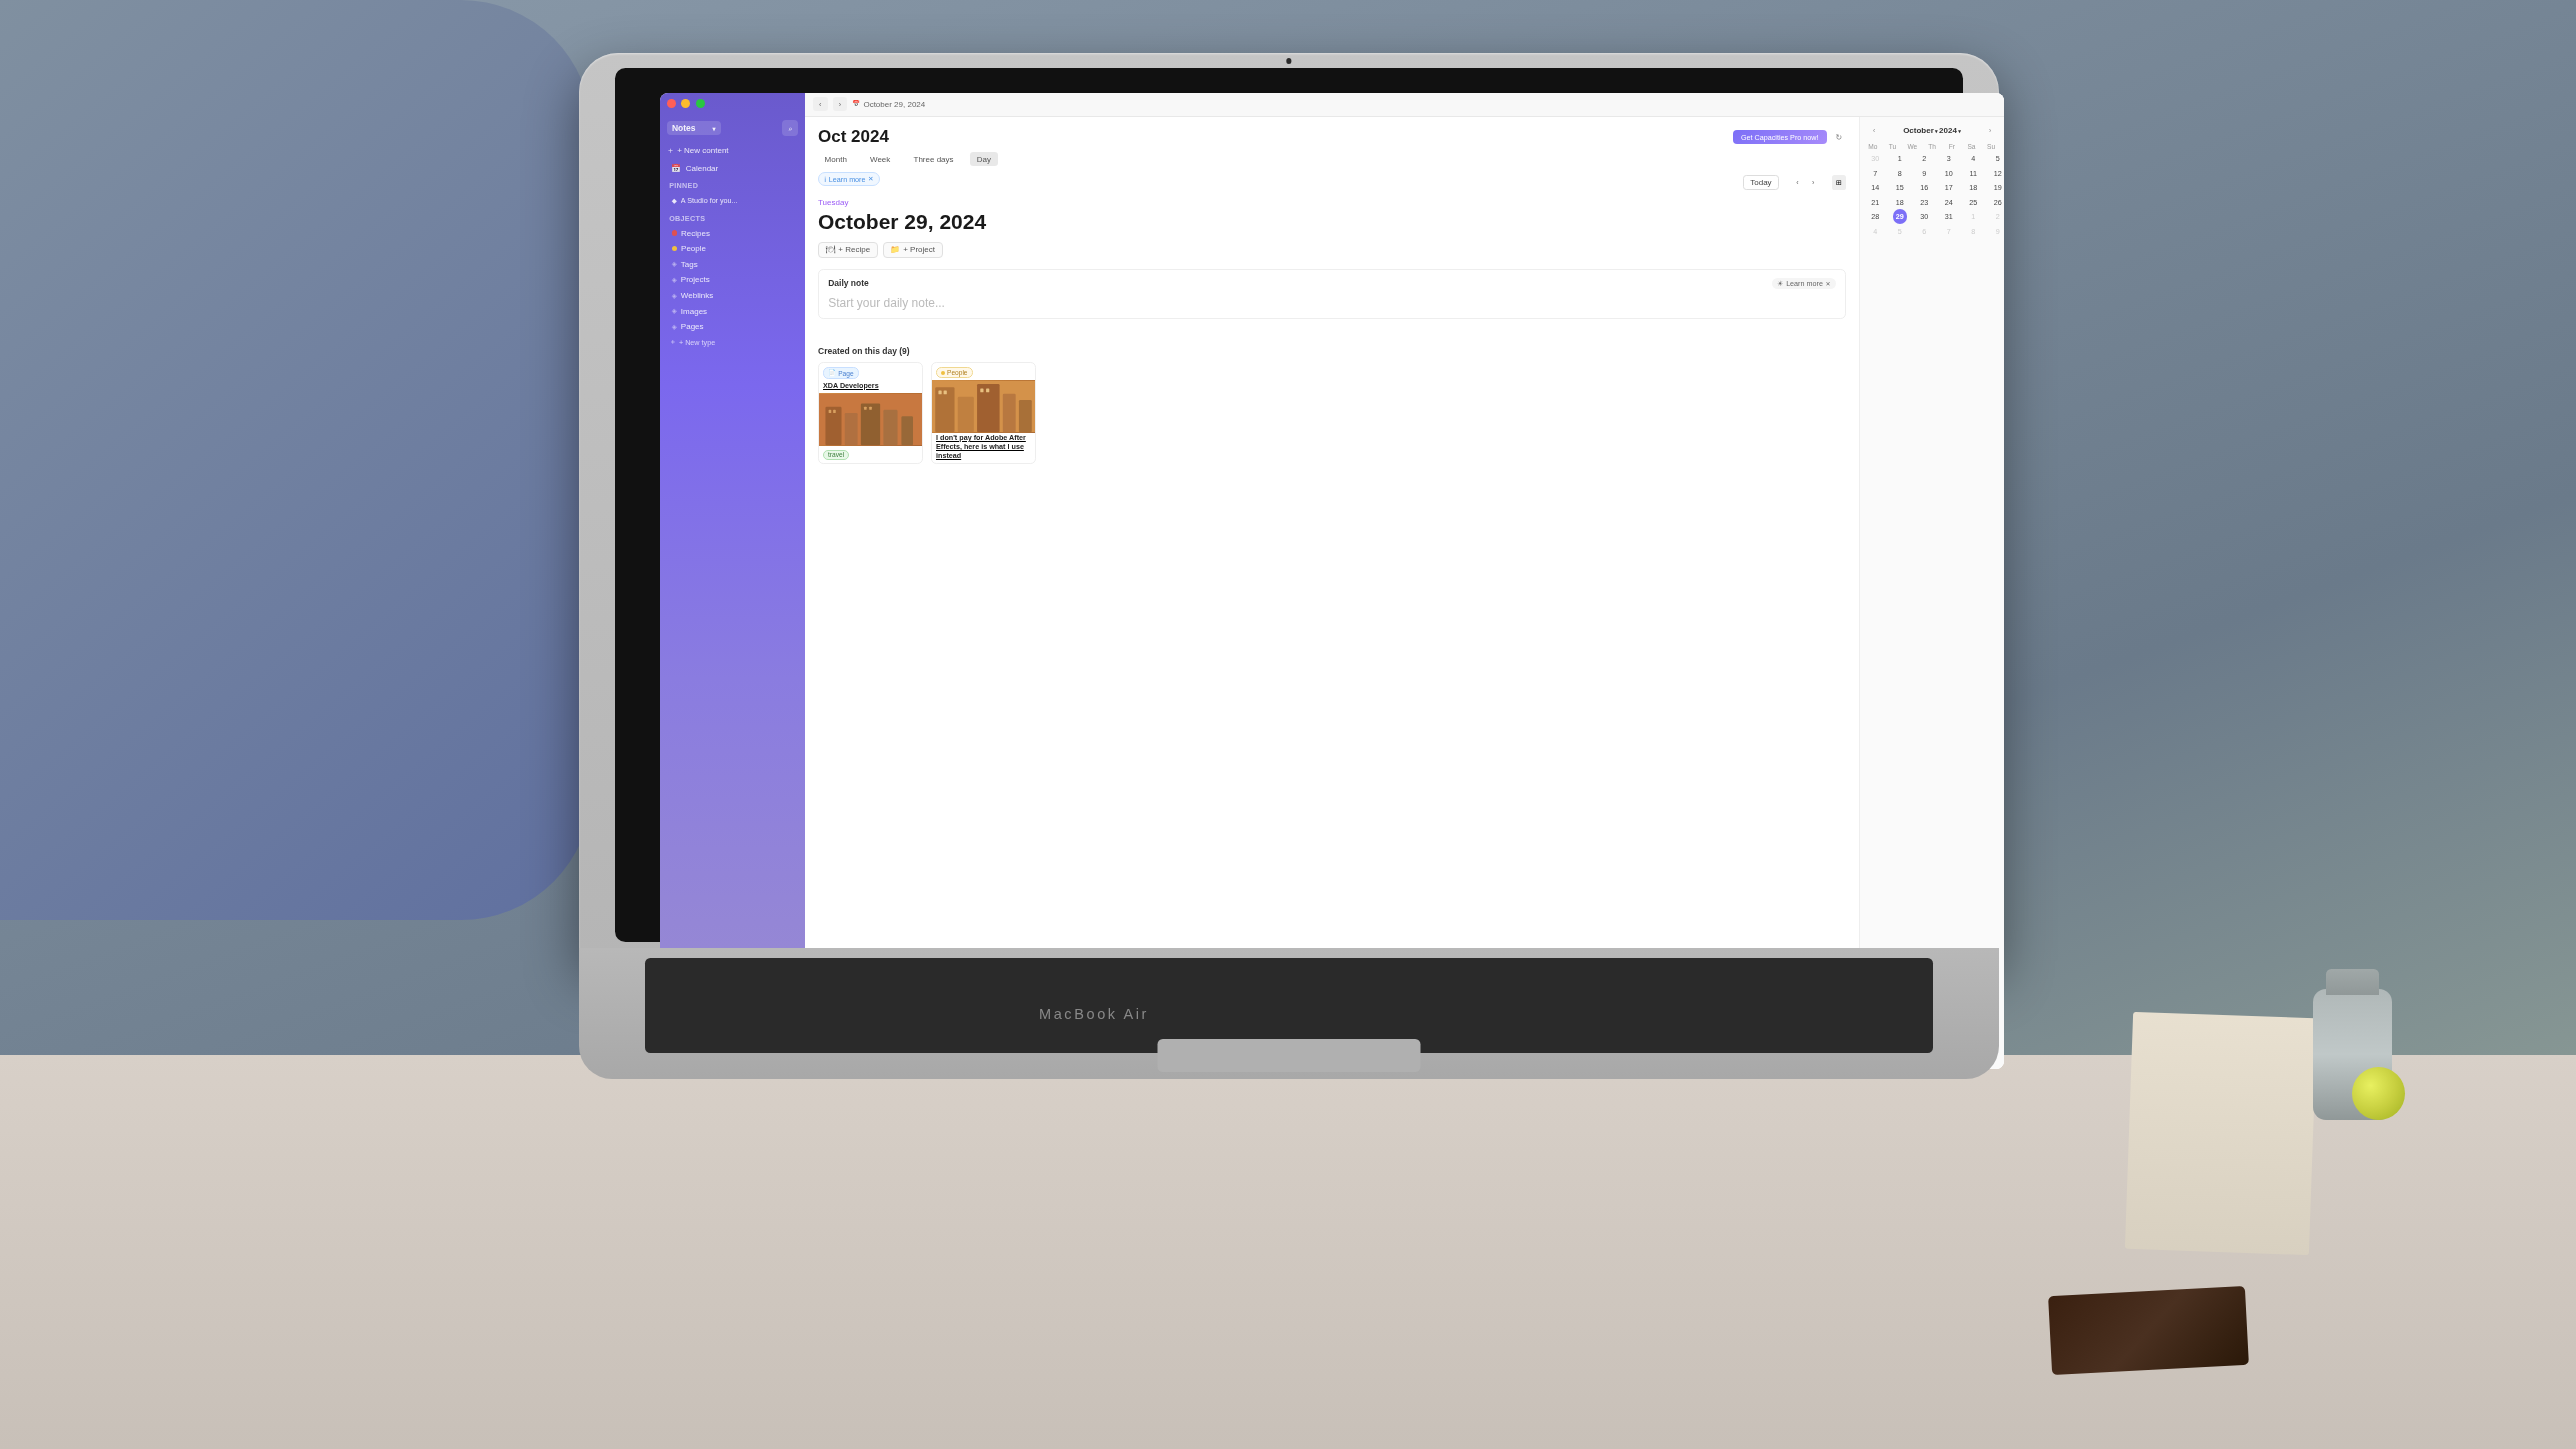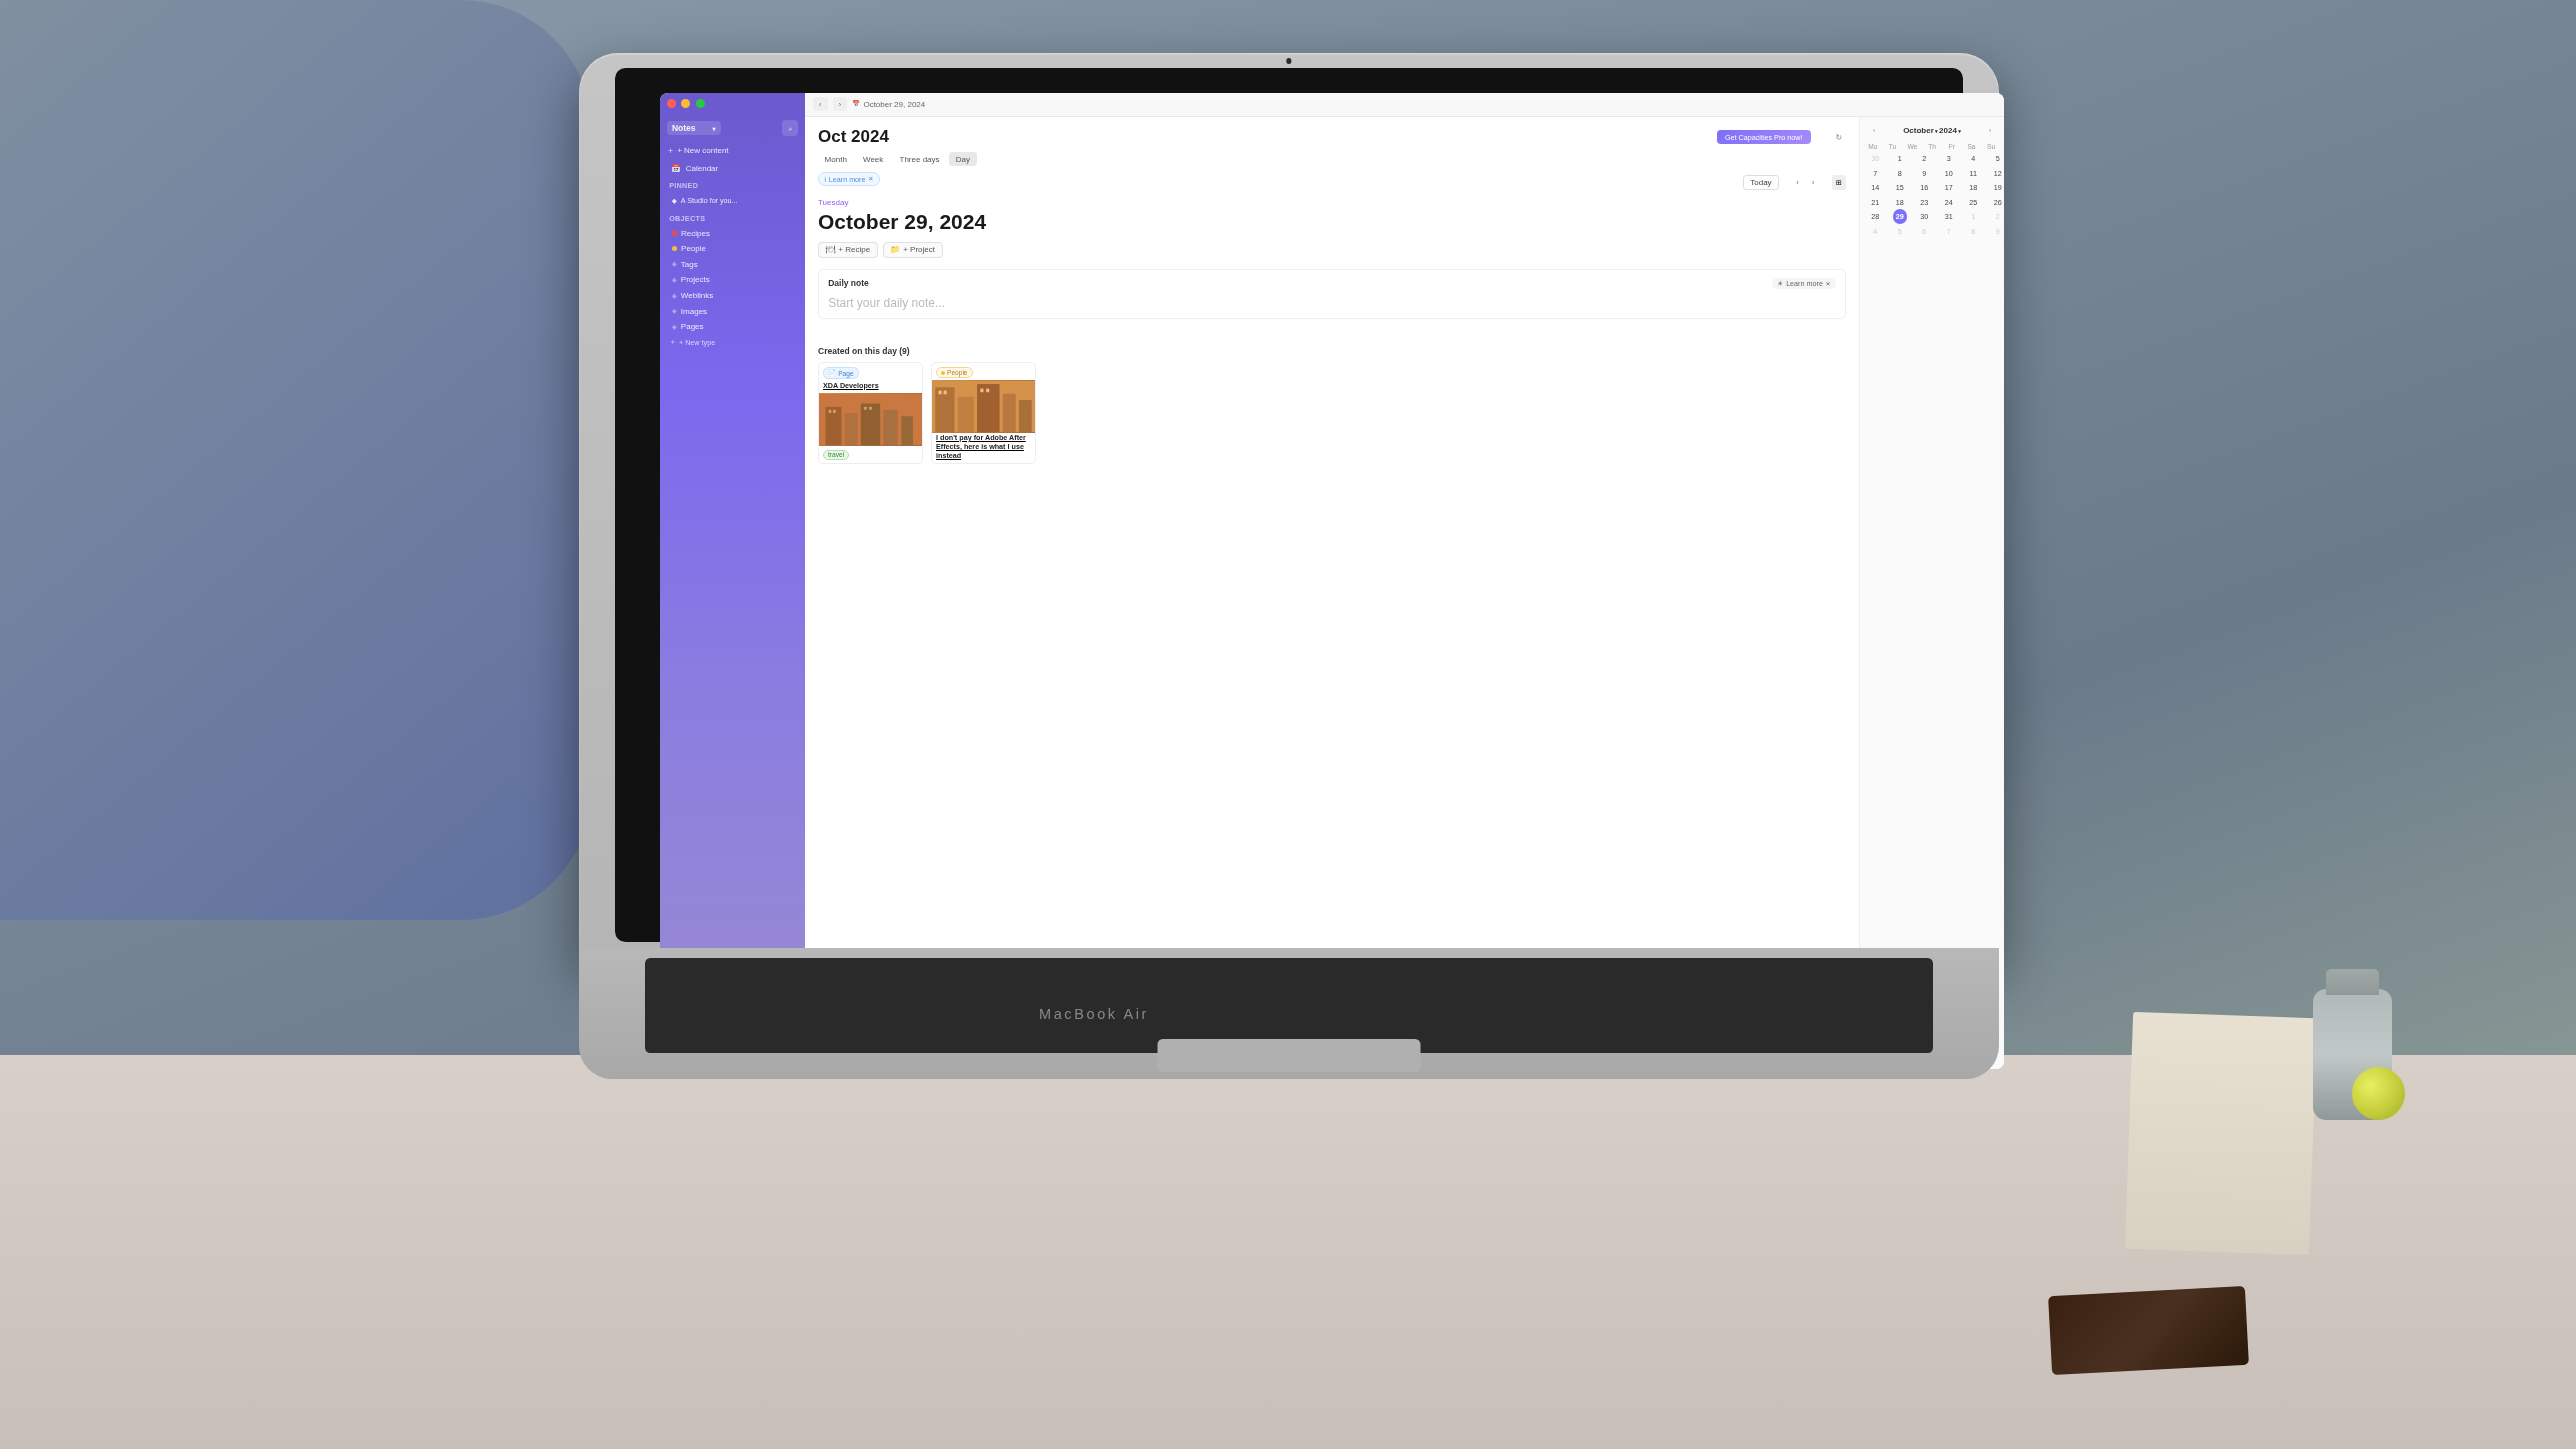--- a/index.html
+++ b/index.html
@@ -725,29 +725,29 @@
               <span>October 29, 2024</span>
             </div>
           </div>
 
           <div class="calendar-area">
 
             <div class="calendar-left">
 
               <div class="cal-header">
                 <span class="cal-title">Oct 2024</span>
-                <div style="display:flex; align-items:center; gap:21px;">
+                <div style="display:flex; align-items:center; gap:5px;">
                   <div class="get-pro-btn">Get Capacities Pro now!</div>
                   <div class="refresh-btn">
                     <span>↻</span>
                   </div>
                 </div>
               </div>
 
-              <div style="padding: 0 13px 5.3px; display:flex; gap:3px;">
+              <div style="padding: 0 13px 5.3px; display:flex; gap:10px;">
                 <div class="cal-view-tab">Month</div>
                 <div class="cal-view-tab">Week</div>
                 <div class="cal-view-tab">Three days</div>
                 <div class="cal-view-tab active">Day</div>
               </div>
 
               <div class="day-view">
 
                 <div style="display:flex; align-items:center; justify-content:space-between; margin-bottom:5.3px;">
                   <div class="learn-more-tag">

